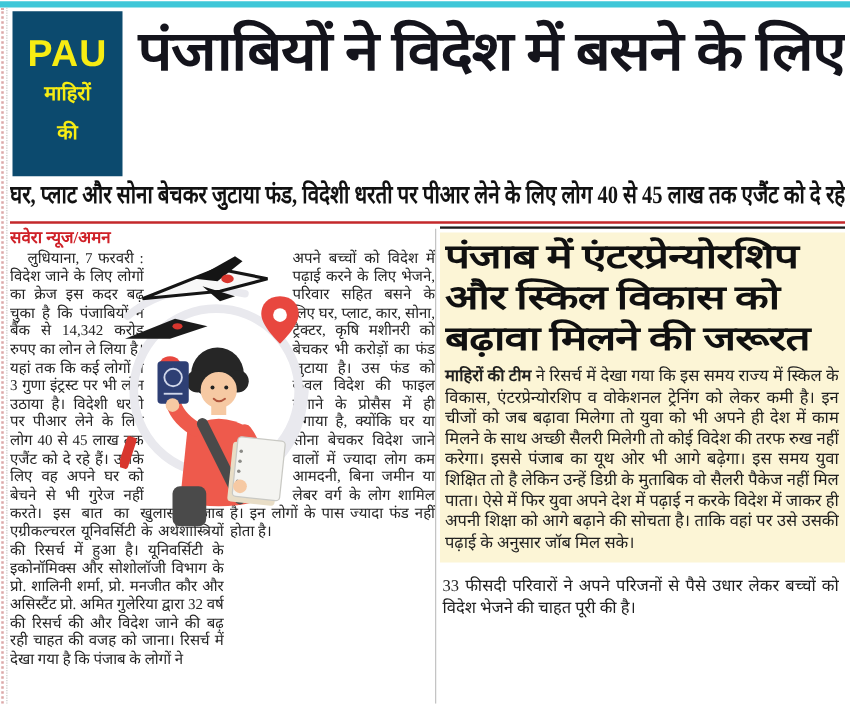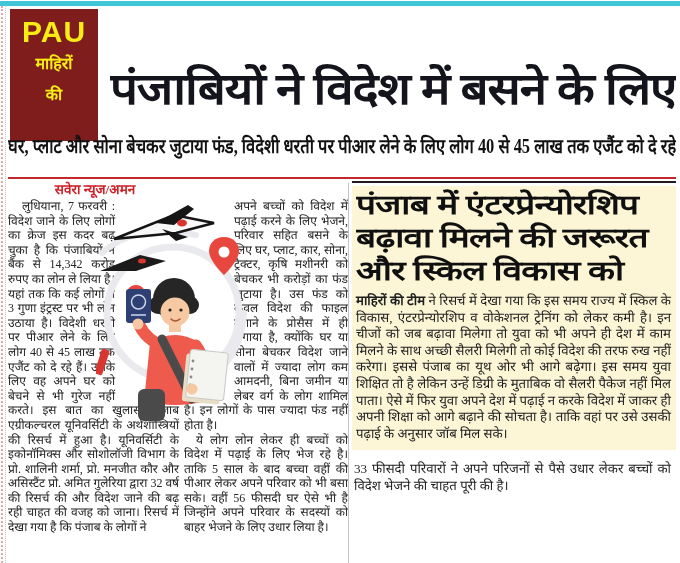--- a/index.html
+++ b/index.html
@@ -8,40 +8,40 @@
     position:relative; background:#ffffff; overflow:hidden;
     font-family:"Liberation Serif","DejaVu Serif",serif; color:#1c1c1c;
   }
   .top-bar { position:absolute; left:0; top:1px; width:680px; height:5px; background:#3fc7d8; }
   .margin-rule-1 { position:absolute; left:1px; top:6px; bottom:0; width:0; border-left:2px dotted #dca8a8; }
   .margin-rule-2 { position:absolute; left:5px; top:6px; bottom:0; width:0; border-left:1px dotted #c9c9c9; }
 
   
   .masthead { position:absolute; left:10px; top:9px; width:666px; height:134px; display:flex; }
   .tag-box {
-    width:88px; height:132px; background:#7f1d1d; color:#f7ec13;
-    text-align:center; font-weight:bold; padding-top:7px; flex:none;
+    width:88px; height:132px; background:#0c4a6e; color:#f7ec13;
+    text-align:center; font-weight:bold; padding-top:19px; flex:none;
   }
   .tag-box .latin { font-family:"Liberation Sans","DejaVu Sans",sans-serif; font-size:30px; line-height:32px; letter-spacing:1px; }
   .tag-box .dev { font-size:16px; line-height:31px; }
   .headline { flex:1; padding-left:12px; padding-top:2px; }
   .line-wrap { overflow:hidden; }
   .fit-w { display:inline-block; white-space:nowrap; transform-origin:left center; }
-  .headline .line-wrap { height:64px;margin-top:48px; }
+  .headline .line-wrap { height:64px; }
   .headline .fit-w {
     font-size:44px; line-height:62px; font-weight:bold; color:#14141c; letter-spacing:-1px;
   }
   
-  .subheadline-wrap { position:absolute; left:8px; top:133px; width:668px; height:28px; overflow:hidden; }
+  .subheadline-wrap { position:absolute; left:8px; top:143px; width:668px; height:28px; overflow:hidden; }
   .subheadline-wrap .fit-w { font-size:20px; line-height:26px; font-weight:bold; color:#121212; }
   .red-rule { position:absolute; left:8px; top:177px; width:668px; height:2px; background:#c3292b; }
 
   
   .article { position:absolute; left:8px; top:181px; width:340px; height:382px; overflow:hidden; }
-  .byline { width:174px; text-align:center; color:#cf2128; font-weight:bold; font-size:13.5px; line-height:17px; }
+  .byline { width:174px; text-align:left; color:#cf2128; font-weight:bold; font-size:13.5px; line-height:17px; }
   .cols { display:flex; gap:5px; margin-top:1px; }
   .bodytext { font-size:12px; line-height:14.6px; text-align:justify; color:#242424; }
   .col1 { width:171px; }
   .col2 { width:164px; }
   .spacer-r { float:right; width:64px; height:196px; }
   .spacer-l { float:left; width:50px; height:178px; margin-top:17px; }
   .col1 p { text-indent:14px; }
   .col2 p.p2 { text-indent:12px; }
 
   .illo { position:absolute; left:88px; top:12px; width:154px; height:232px; }
@@ -83,21 +83,20 @@
 <div class="article">
   <div class="byline">सवेरा न्यूज/अमन</div>
   <div class="cols">
     <div class="col1 bodytext">
       <div class="spacer-r"></div>
       <p>लुधियाना, 7 फरवरी : विदेश जाने के लिए लोगों का क्रेज इस कदर बढ़ चुका है कि पंजाबियों ने बैंक से 14,342 करोड़ रुपए का लोन ले लिया है। यहां तक कि कई लोगों ने 3 गुणा इंट्रस्ट पर भी लोन उठाया है। विदेशी धरती पर पीआर लेने के लिए लोग 40 से 45 लाख तक एजैंट को दे रहे हैं। उसके लिए वह अपने घर को बेचने से भी गुरेज नहीं करते। इस बात का खुलासा पंजाब एग्रीकल्चरल यूनिवर्सिटी के अर्थशास्त्रियों की रिसर्च में हुआ है। यूनिवर्सिटी के इकोनॉमिक्स और सोशोलॉजी विभाग के प्रो. शालिनी शर्मा, प्रो. मनजीत कौर और असिस्टैंट प्रो. अमित गुलेरिया द्वारा 32 वर्ष की रिसर्च की और विदेश जाने की बढ़ रही चाहत की वजह को जाना। रिसर्च में देखा गया है कि पंजाब के लोगों ने</p>
     </div>
     <div class="col2 bodytext">
       <div class="spacer-l"></div>
       <p class="p1">अपने बच्चों को विदेश में पढ़ाई करने के लिए भेजने, परिवार सहित बसने के लिए घर, प्लाट, कार, सोना, ट्रैक्टर, कृषि मशीनरी को बेचकर भी करोड़ों का फंड जुटाया है। उस फंड को केवल विदेश की फाइल लगाने के प्रोसैस में ही लगाया है, क्योंकि घर या सोना बेचकर विदेश जाने वालों में ज्यादा लोग कम आमदनी, बिना जमीन या लेबर वर्ग के लोग शामिल है। इन लोगों के पास ज्यादा फंड नहीं होता है।</p>
-      <p class="p2">ये लोग लोन लेकर ही बच्चों को विदेश में पढ़ाई के लिए भेज रहे है। ताकि 5 साल के बाद बच्चा वहीं की पीआर लेकर अपने परिवार को भी बसा सके। वहीं 56 फीसदी घर ऐसे भी है जिन्होंने अपने परिवार के सदस्यों को बाहर भेजने के लिए उधार लिया है।</p>
     </div>
   </div>
 
   <svg class="illo" viewBox="0 0 154 232" xmlns="http://www.w3.org/2000/svg">
 
     <g>
       <circle cx="77" cy="120" r="66" fill="none" stroke="#e9e9ee" stroke-width="7"></circle>
       <path d="M6,60 Q40,30 100,42" fill="none" stroke="#e9e9ee" stroke-width="6" stroke-linecap="round"></path>
       <path d="M120,180 Q145,160 148,120" fill="none" stroke="#e9e9ee" stroke-width="6" stroke-linecap="round"></path>
     </g>
@@ -162,19 +161,19 @@
   </svg>
 </div>
 
 <div class="divider-v"></div>
 
 <div class="sidebar">
   <div class="sidebar-topline"></div>
   <div class="sidebar-box">
     <div class="sidebar-headline">
       <div class="line-wrap"><span class="fit-w" style="transform: scaleX(1.3);">पंजाब में एंटरप्रेन्योरशिप</span></div>
+      <div class="line-wrap"><span class="fit-w" style="transform: scaleX(1.3);">और स्किल विकास को</span></div>
       <div class="line-wrap"><span class="fit-w" style="transform: scaleX(1.3);">बढ़ावा मिलने की जरूरत</span></div>
-      <div class="line-wrap"><span class="fit-w" style="transform: scaleX(1.3);">और स्किल विकास को</span></div>
     </div>
     <p class="sidebar-body"><span class="lead">माहिरों की टीम</span><span> ने रिसर्च में देखा गया कि इस समय राज्य में स्किल के विकास, एंटरप्रेन्योरशिप व वोकेशनल ट्रेनिंग को लेकर कमी है। इन चीजों को जब बढ़ावा मिलेगा तो युवा को भी अपने ही देश में काम मिलने के साथ अच्छी सैलरी मिलेगी तो कोई विदेश की तरफ रुख नहीं करेगा। इससे पंजाब का यूथ ओर भी आगे बढ़ेगा। इस समय युवा शिक्षित तो है लेकिन उन्हें डिग्री के मुताबिक वो सैलरी पैकेज नहीं मिल पाता। ऐसे में फिर युवा अपने देश में पढ़ाई न करके विदेश में जाकर ही अपनी शिक्षा को आगे बढ़ाने की सोचता है। ताकि वहां पर उसे उसकी पढ़ाई के अनुसार जॉब मिल सके।</span></p>
   </div>
   <p class="sidebar-footer">33 फीसदी परिवारों ने अपने परिजनों से पैसे उधार लेकर बच्चों को विदेश भेजने की चाहत पूरी की है।</p>
 </div>
 
 </body></html>

